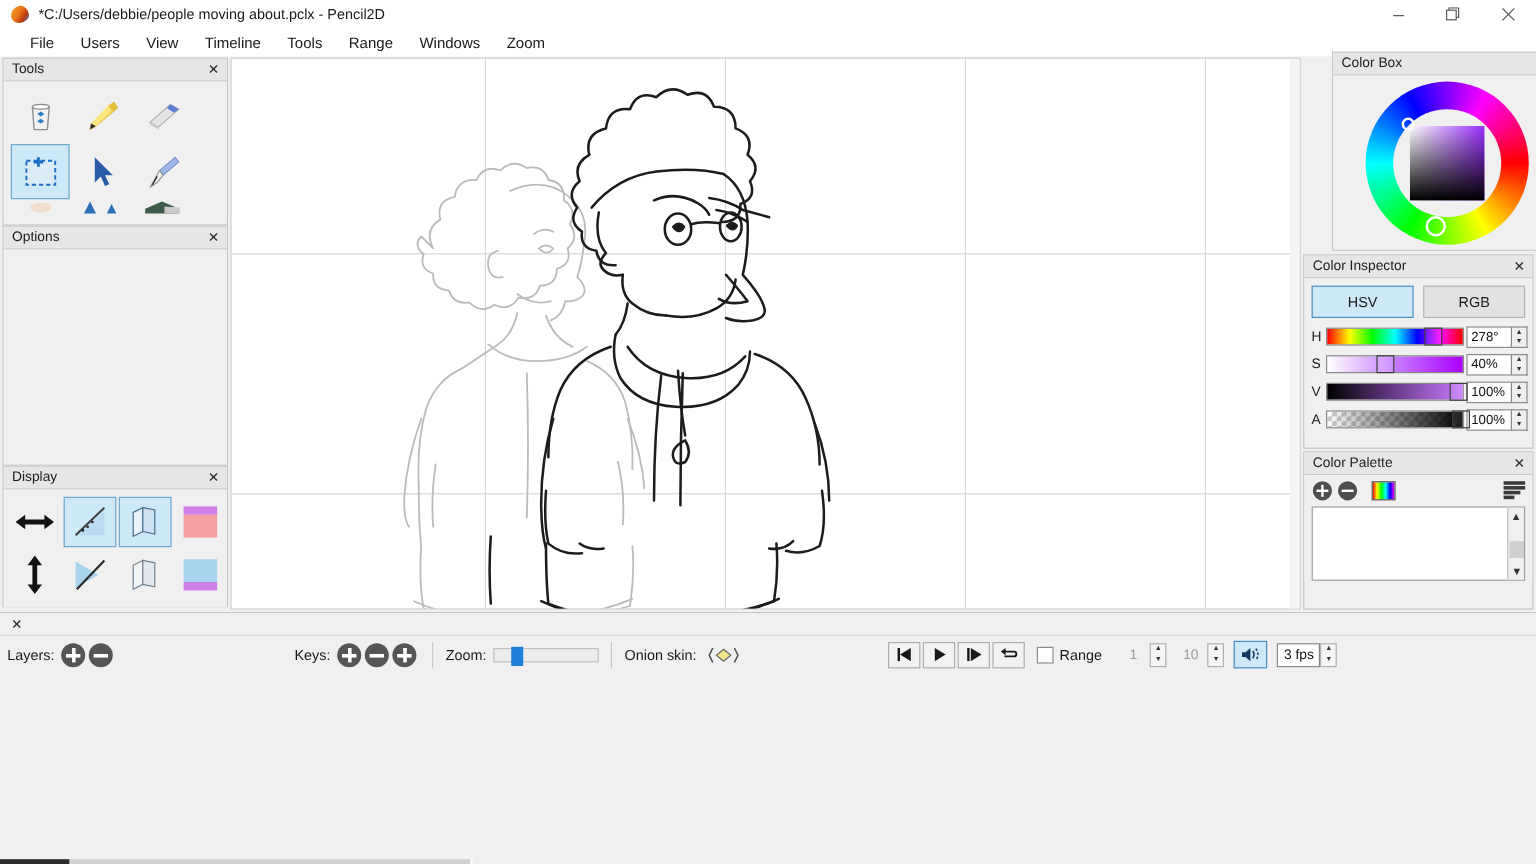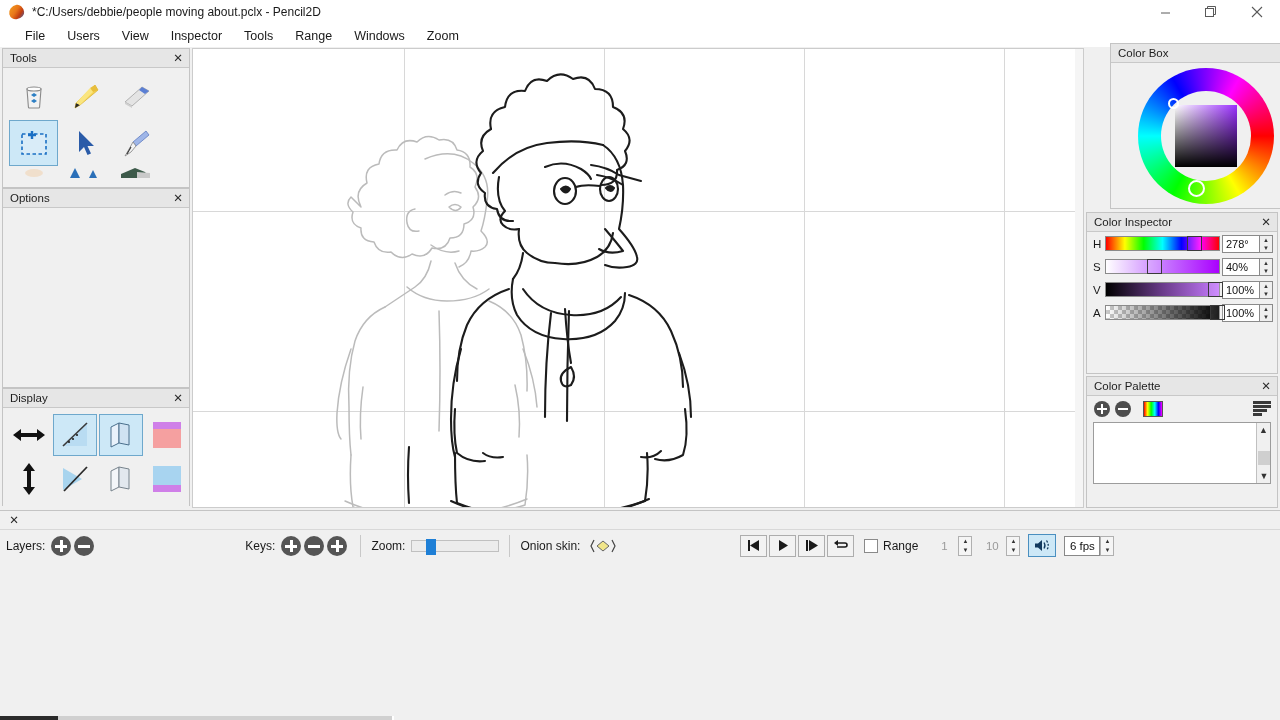--- a/index.html
+++ b/index.html
@@ -225,21 +225,21 @@
           <line x1="11" y1="1" x2="1" y2="11" stroke="#5a5a5a" stroke-width="1.1"></line>
         </svg>
       </div>
     </div>
   </div>
 
   <div class="menubar">
     <div class="menu-item">File</div>
     <div class="menu-item">Users</div>
     <div class="menu-item">View</div>
-    <div class="menu-item">Inspector</div>
+    <div class="menu-item">Timeline</div>
     <div class="menu-item">Tools</div>
     <div class="menu-item">Range</div>
     <div class="menu-item">Windows</div>
     <div class="menu-item">Zoom</div>
   </div>
 
   <div class="panel" id="tools">
     <div class="panel-title">
       <span class="ttl">Tools</span>
       <span class="panel-close">✕</span>
@@ -486,20 +486,25 @@
       </div>
     </div>
   </div>
 
   <div class="panel" id="inspector">
     <div class="panel-title">
       <span class="ttl">Color Inspector</span>
       <span class="panel-close">✕</span>
     </div>
     <div class="panel-body">
+      <div class="hsv-tabs">
+        <div class="hsv-tab active">HSV</div>
+        <div style="width:8px"></div>
+        <div class="hsv-tab">RGB</div>
+      </div>
 
       <div class="slider-row">
         <span class="slider-lab">H</span>
         <div class="slider-track slider-h">
           <div class="slider-knob" style="left:72%"></div>
         </div>
         <div class="spin">278°</div>
         <div class="spin-btns">
             <div>▲</div>
             <div>▼</div>
@@ -654,21 +659,21 @@
         </div>
 
         <div class="pb-btn active" style="margin-left:8px;height:23px;width:28px">
           <svg width="17" height="13" viewBox="0 0 17 13">
             <polygon points="1,4.5 4,4.5 8,1 8,12 4,8.5 1,8.5" fill="#12395e"></polygon>
             <path d="M10 3.5 q2 3 0 6" fill="none" stroke="#12395e" stroke-width="1.3"></path>
             <path d="M12.5 1.5 q3.5 5 0 10" fill="none" stroke="#12395e" stroke-width="1.3" stroke-dasharray="2,1.6"></path>
           </svg>
         </div>
         <div class="num-spin">
-          <div class="num-field on">6 fps</div>
+          <div class="num-field on">3 fps</div>
           <div class="ns-btns">
               <div>▲</div>
               <div>▼</div>
             </div>
         </div>
       </div>
     </div>
 
   </div>
 

